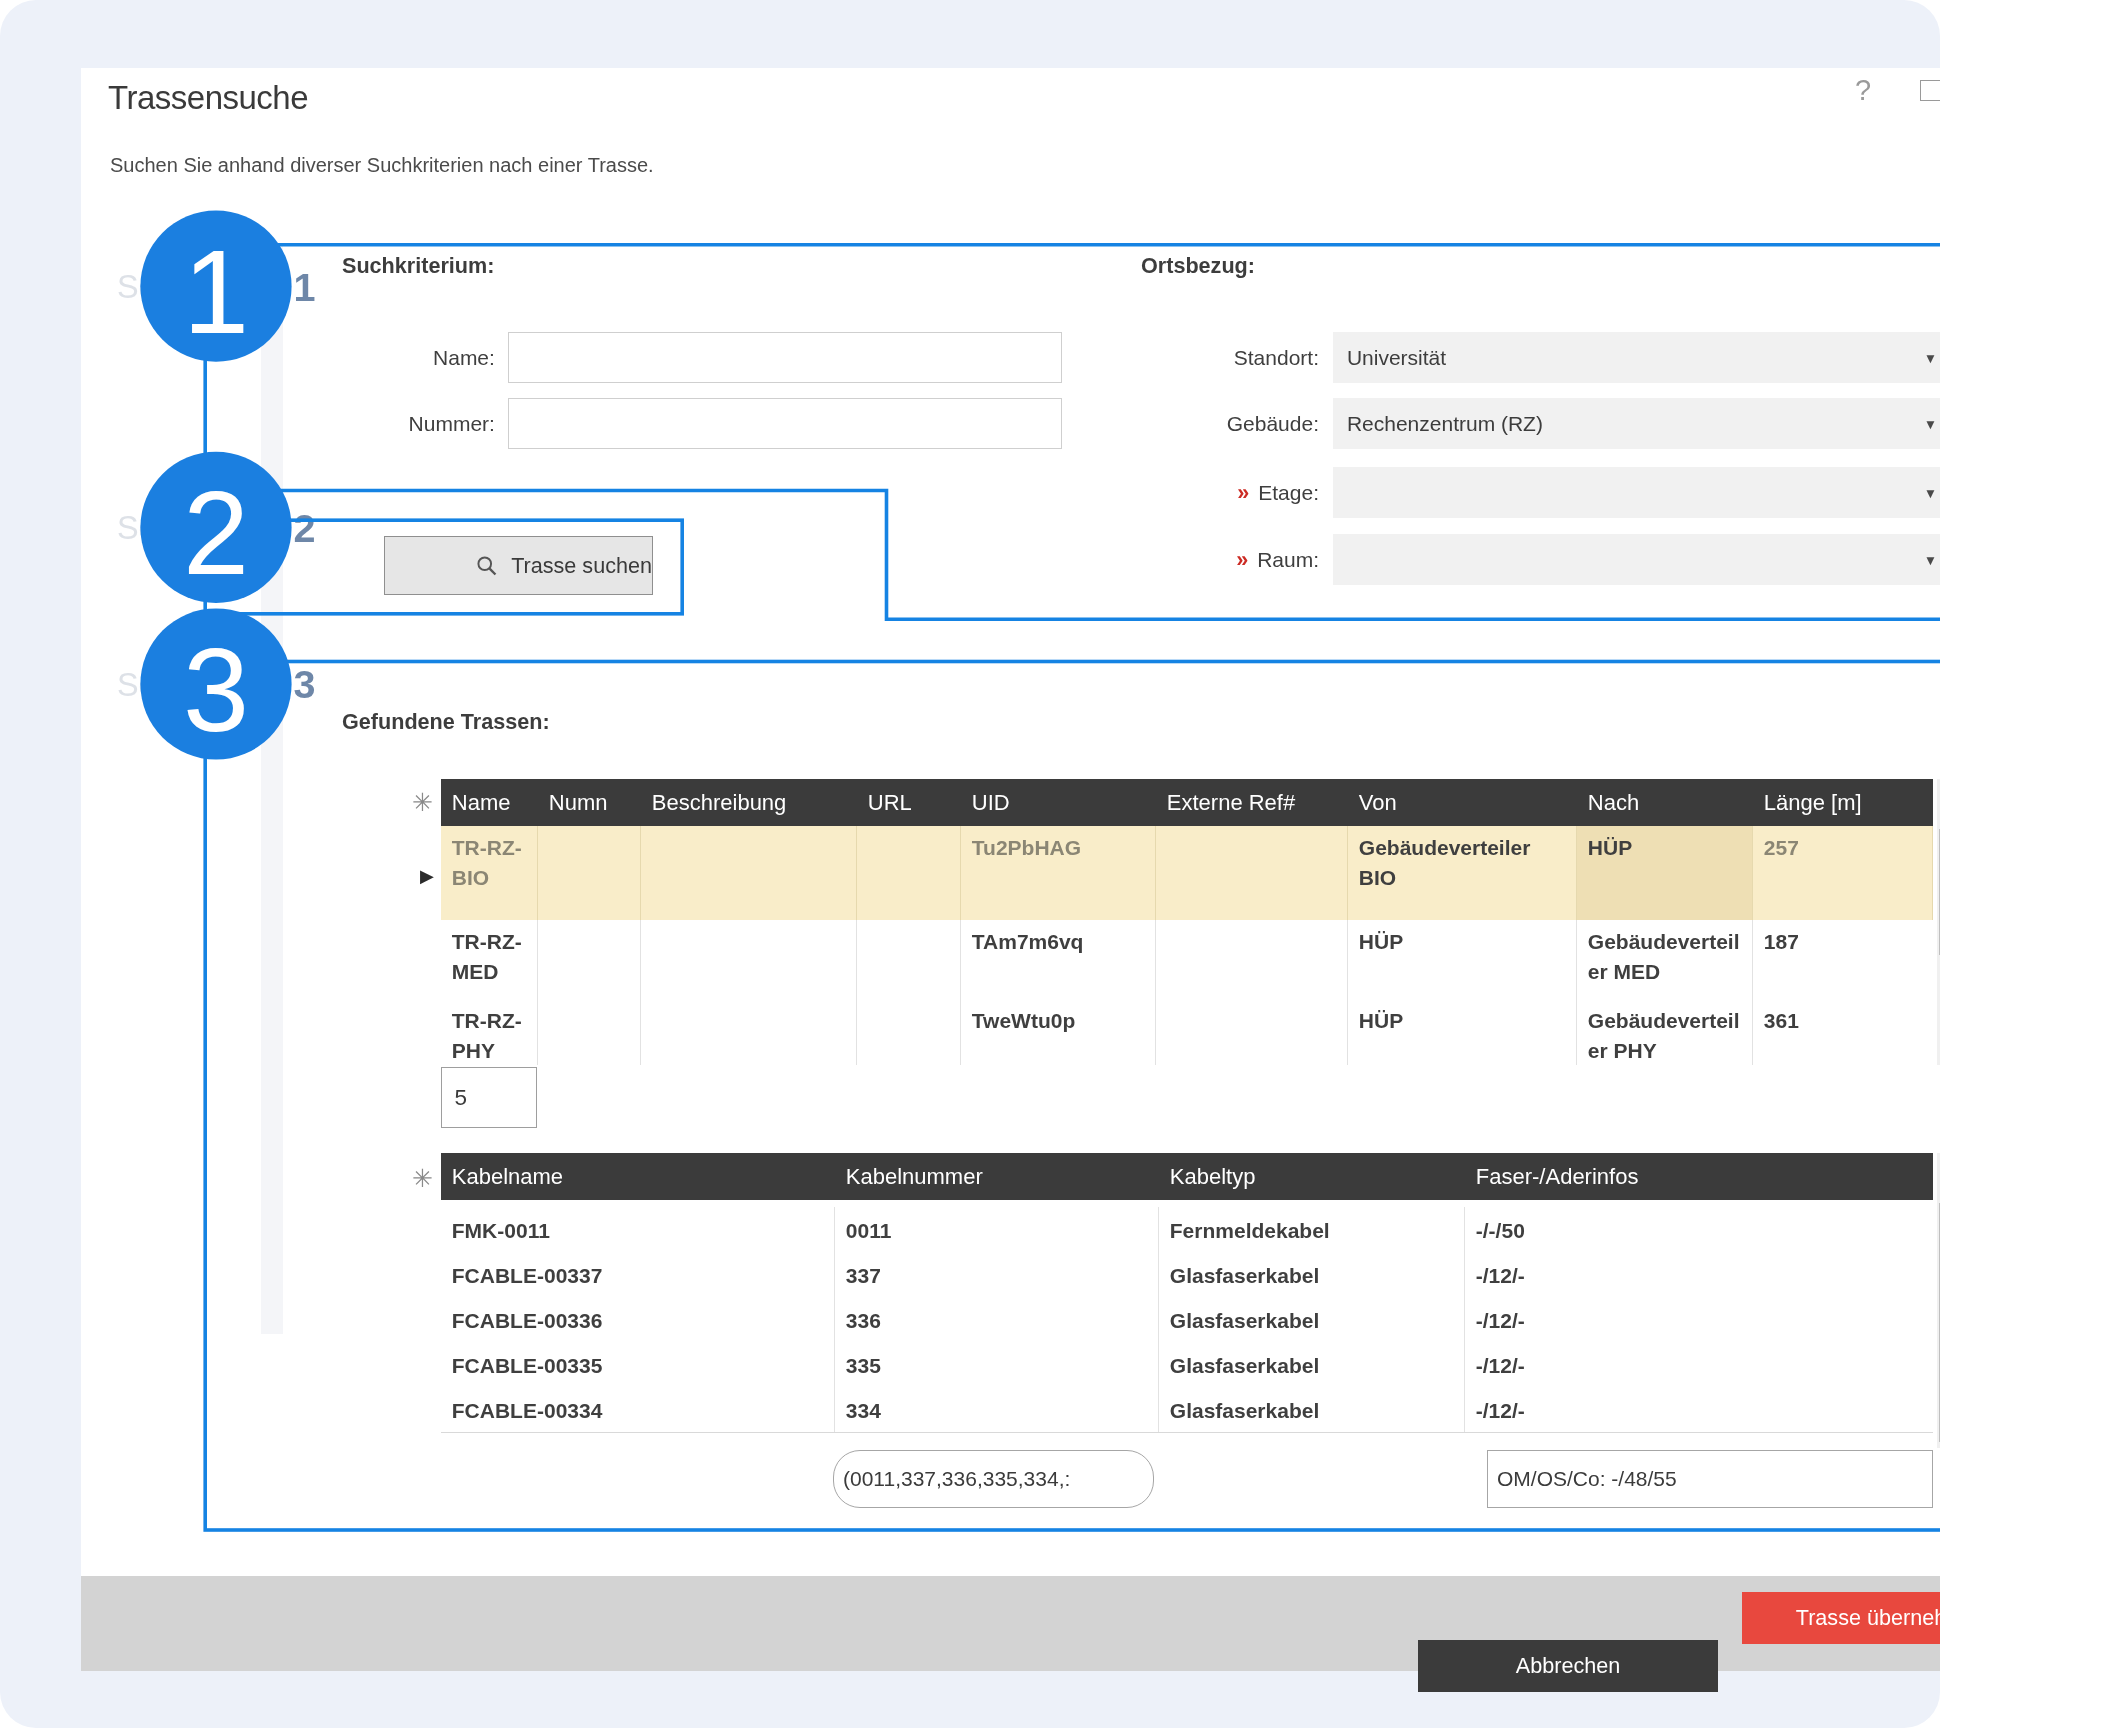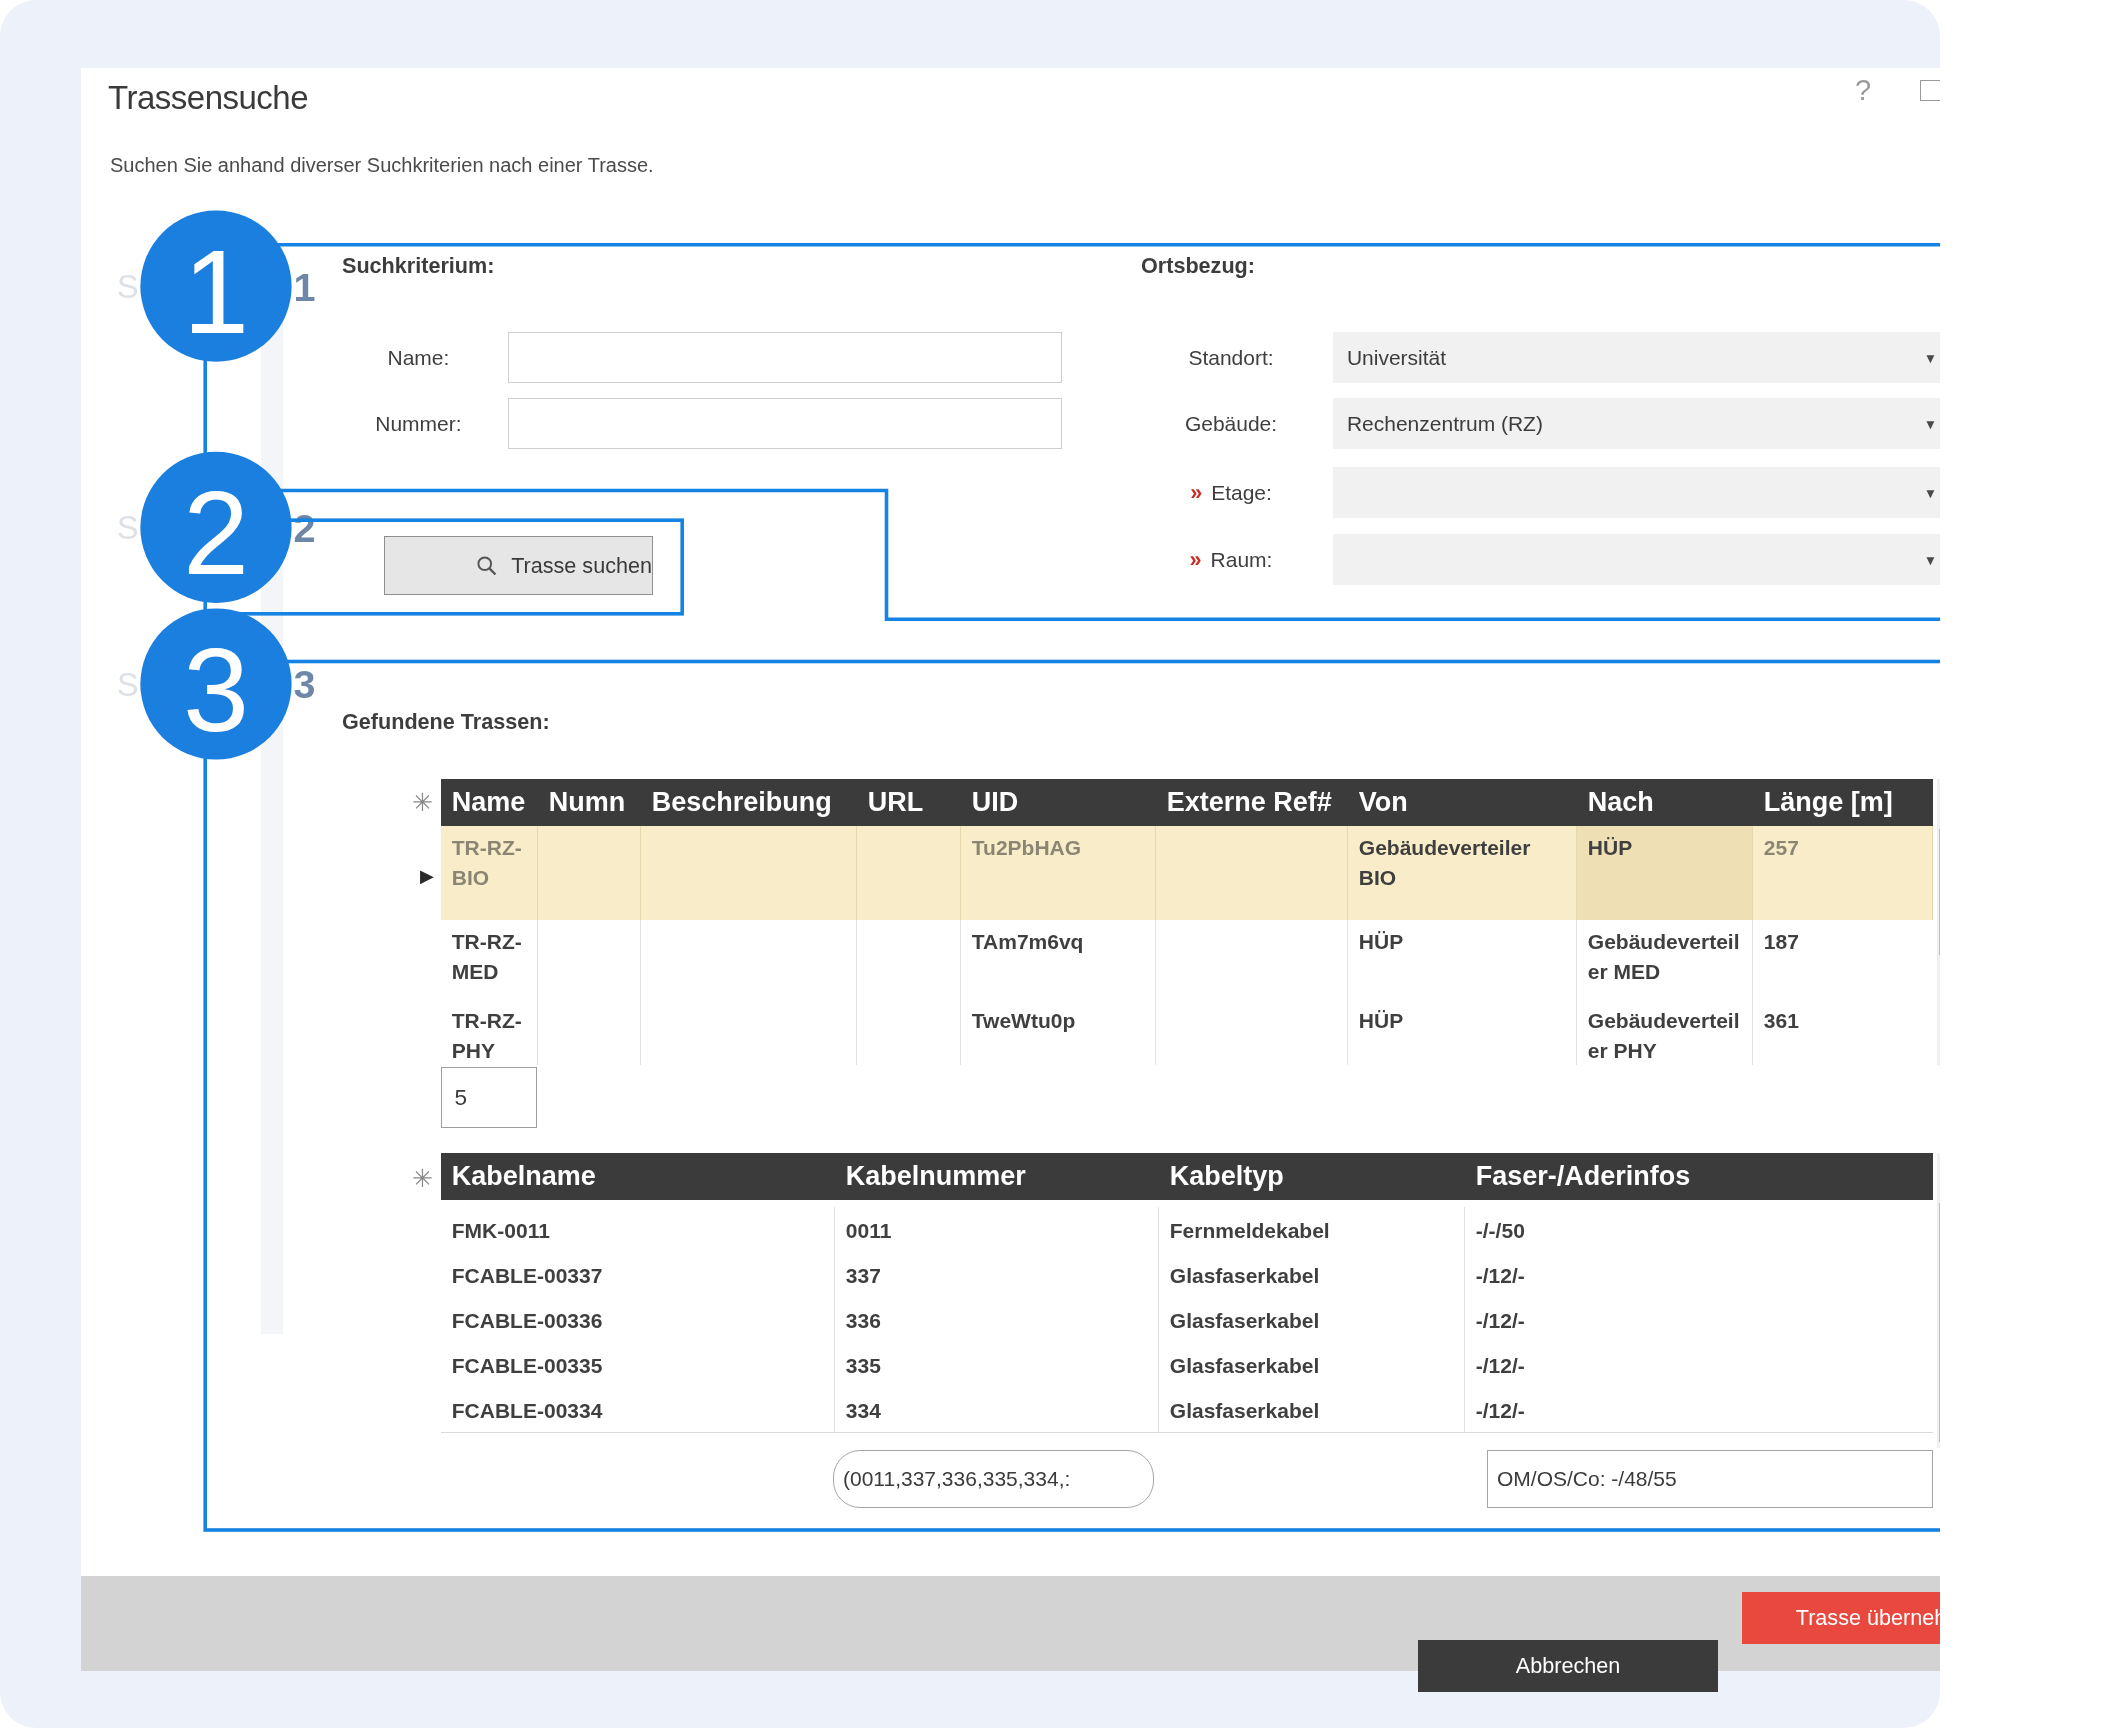--- a/index.html
+++ b/index.html
@@ -16,34 +16,34 @@
   .maxbox { width:21.6px; height:21.6px; border:1.8px solid #9a9a9a; }
 
   
   .step-strip { position:absolute; left:180px; top:177px; width:21.6px; height:1089px; background:#f4f5f8; }
 
   
   .sec-heading { position:absolute; font-size:21.6px; font-weight:bold; color:#3d3d3d; }
 
   
   .form-row { position:absolute; height:51px; display:flex; align-items:center; }
-  .form-label { font-size:21px; color:#3f3f3f; text-align:center; }
+  .form-label { font-size:21px; color:#3f3f3f; text-align:right; }
   .txt-input { height:51px; background:#fff; border:0.9px solid #cfcfcf; font-size:21px; padding:0 12.6px; font-family:"Liberation Sans",sans-serif; color:#3f3f3f; width:100%; }
   .dd { position:relative; height:51px; background:#f1f1f1; display:flex; align-items:center; padding:0 45px 0 14.4px; font-size:21px; color:#3d3d3d; cursor:pointer; }
   .dd .arrow { position:absolute; right:14.4px; top:50%; transform:translateY(-50%); font-size:13.5px; color:#4a4a4a; }
   .req { color:#cc2b24; font-weight:bold; margin-right:9px; font-size:21.6px; }
 
   
   .search-btn { position:absolute; left:303px; top:468px; width:269px; height:59px; background:#e6e6e6; border:0.9px solid #8f8f8f; display:flex; align-items:center; justify-content:flex-end; gap:12.6px; font-size:21.6px; color:#3a3a3a; cursor:pointer; }
   .mag { width:23.4px; height:23.4px; }
 
   
   .grid { position:absolute; left:360px; width:1492px; overflow:hidden; background:#fff; }
   .grid-head { display:flex; background:#3b3b3b; color:#fff; height:47px; }
-  .grid-head .hc { display:flex; align-items:center; padding:0 10.8px; font-size:27px; white-space:nowrap; overflow:hidden;font-weight:bold; }
+  .grid-head .hc { display:flex; align-items:center; padding:0 10.8px; font-size:22px; white-space:nowrap; overflow:hidden; }
   .grid-row { display:flex; background:#fff;font-weight:bold; }
   .grid-row .c { padding:7.2px 9px 5.4px 10.8px; font-size:21px; line-height:30px; border-right:0.9px solid #e2e2e2; overflow:hidden; }
   .t1 .c0{width:97px;} .t1 .c1{width:103px;} .t1 .c2{width:216px;} .t1 .c3{width:104px;}
   .t1 .c4{width:195px;} .t1 .c5{width:192px;} .t1 .c6{width:229px;} .t1 .c7{width:176px; word-break:break-all;} .t1 .c8{width:180px; border-right:none;}
   .row-sel { background:#f9edc9; }
   .row-sel .c { border-right:0.9px solid #e6d9ae; }
   .row-sel .c7 { background:#eedfb4; }
   .muted { color:#8b8674; }
   .r1 { min-height:94px; } .r2 { min-height:79px; } .r3 { min-height:79px; }
   .t2 .c0{width:394px;} .t2 .c1{width:324px;} .t2 .c2{width:306px;} .t2 .c3{width:468px; border-right:none;}

